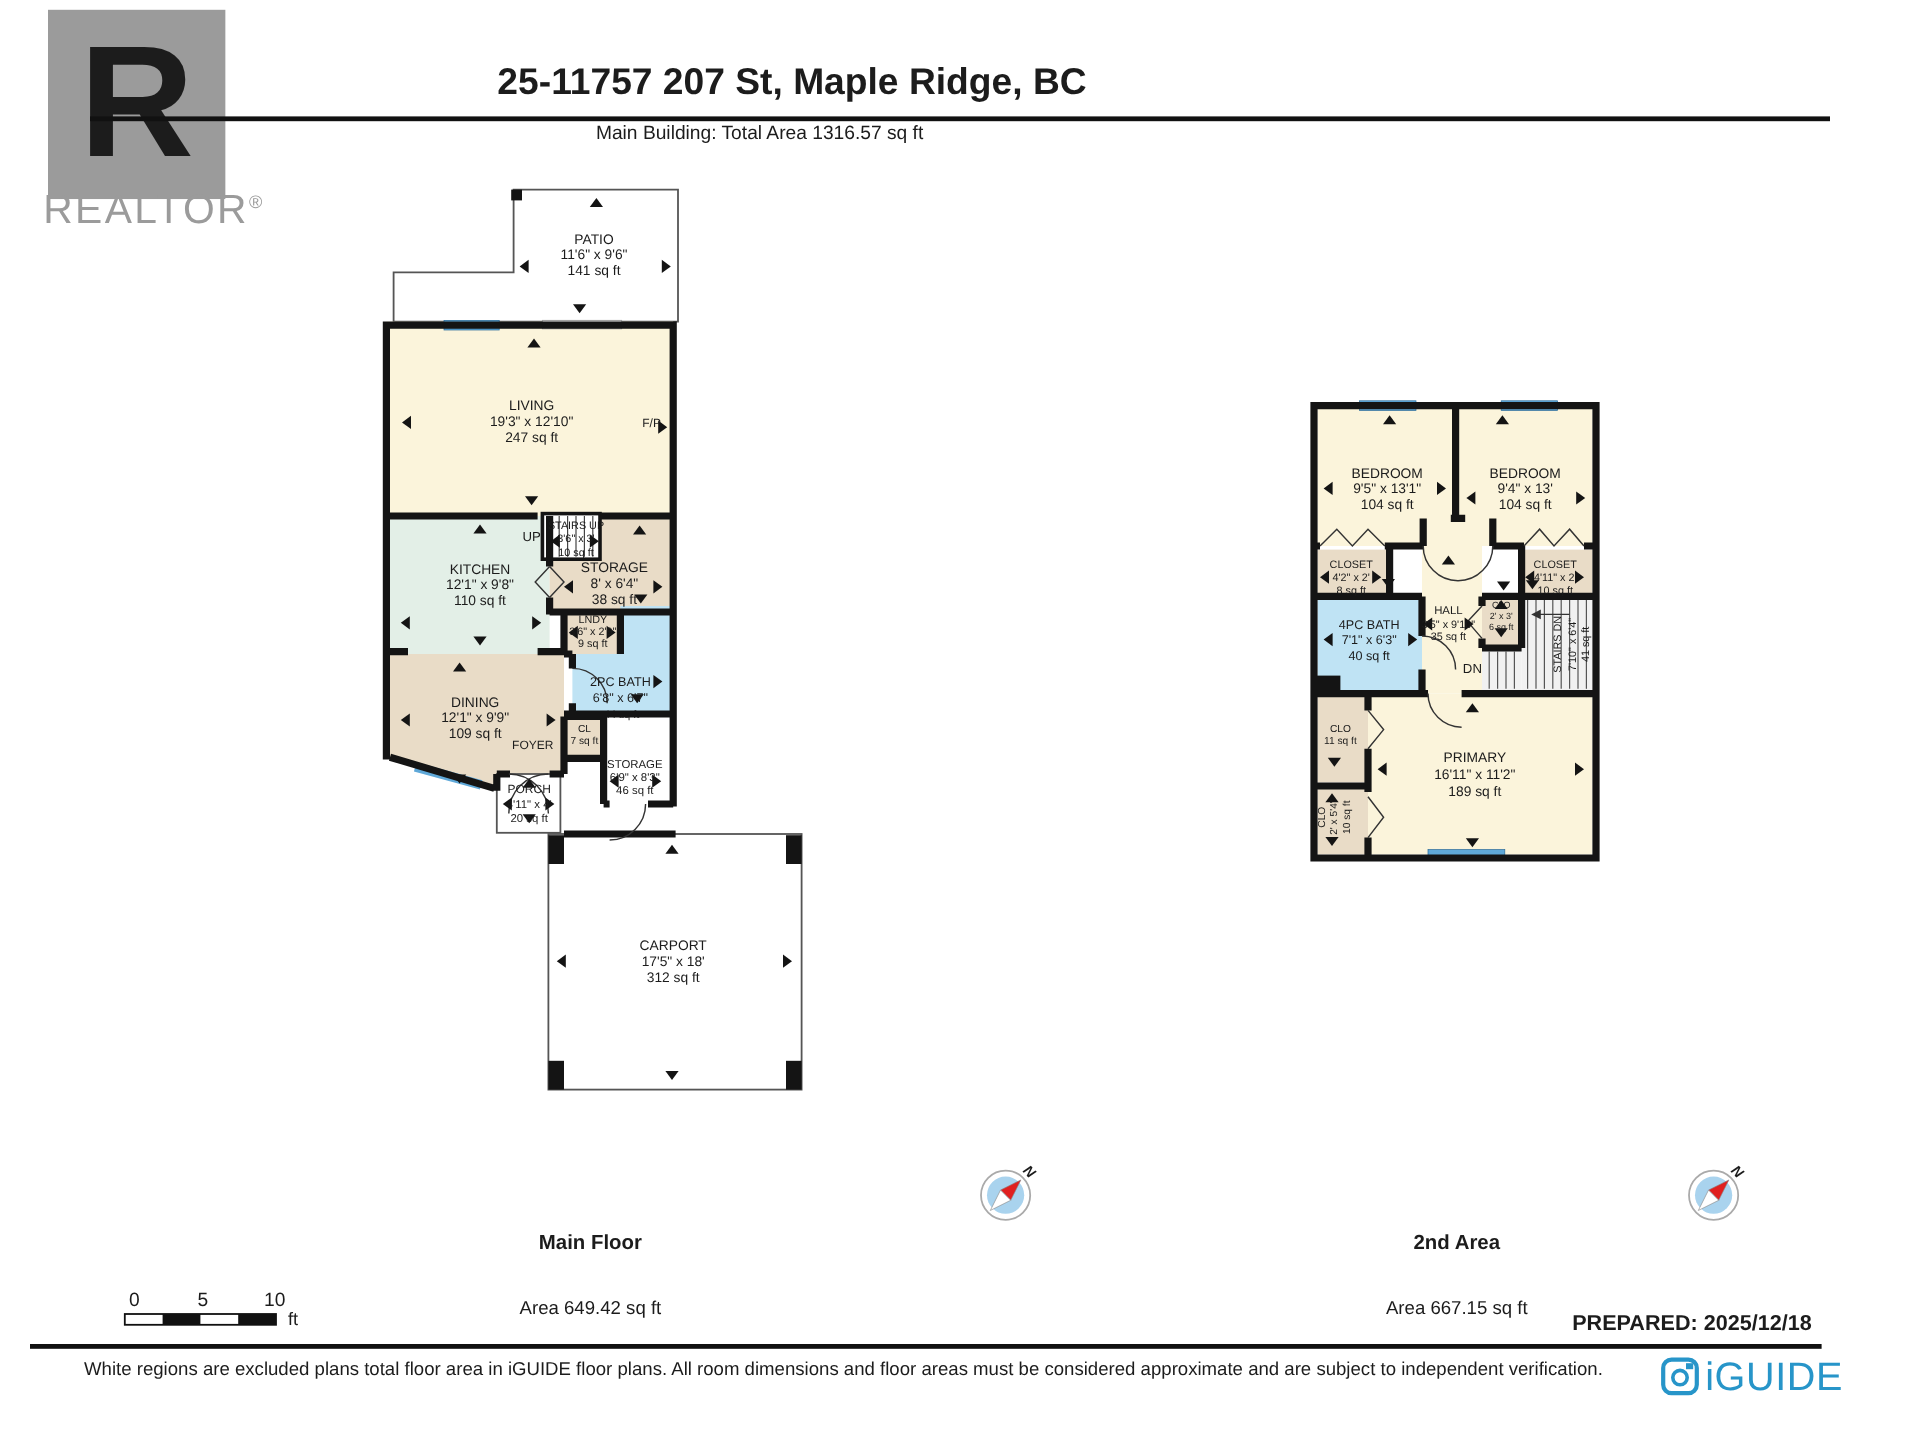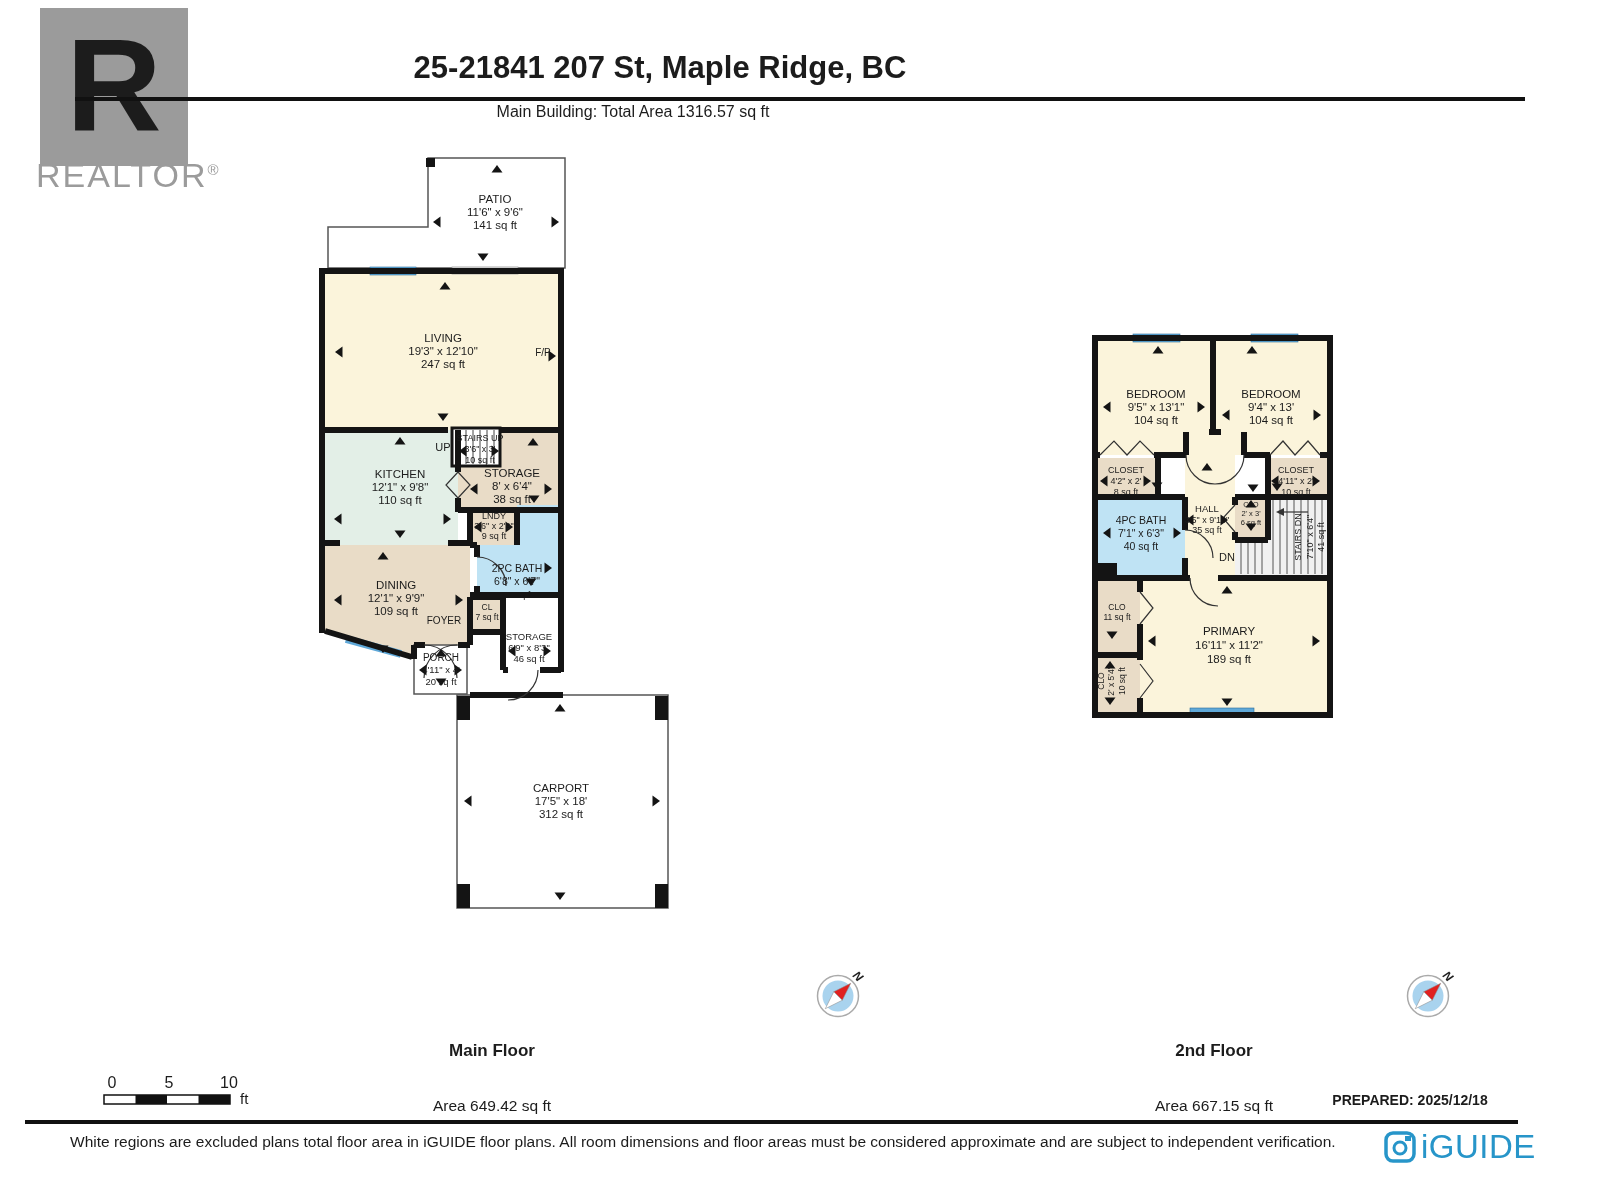--- a/index.html
+++ b/index.html
@@ -5,46 +5,46 @@
   html,body{margin:0;padding:0;background:#fff;width:1600px;height:1200px;overflow:hidden;
     font-family:"Liberation Sans",sans-serif;color:#1c1c1c;position:relative;}
   .abs{position:absolute;}
   #title{top:50px;left:660px;transform:translateX(-50%);font-size:31px;font-weight:bold;white-space:nowrap;z-index:6;}
   #title-line{top:97px;left:75px;width:1450px;height:4px;background:#111;z-index:5;}
   #subtitle{top:103px;left:633px;transform:translateX(-50%);font-size:16px;white-space:nowrap;z-index:6;}
   #realtor{top:8px;left:40px;z-index:1;}
   #realtor-word{top:156px;left:36px;font-size:34px;color:#9b9b9b;letter-spacing:2px;z-index:1;}
   #realtor-word sup{font-size:15px;}
   .floor-label{text-align:center;z-index:4;}
-  .floor-label .fl-name{font-weight:bold;font-size:17px;margin-top:15px;}
+  .floor-label .fl-name{font-weight:bold;font-size:17px;}
   .floor-label .fl-area{font-size:15.5px;margin-top:36px;}
   #mf-label{top:1026px;left:492px;transform:translateX(-50%);}
   #sf-label{top:1026px;left:1214px;transform:translateX(-50%);}
-  #prepared{top:1092px;left:1410px;transform:translateX(-50%);font-size:14px;font-weight:bold;white-space:nowrap;}
+  #prepared{top:1092px;left:1410px;transform:translateX(-50%);font-size:18px;font-weight:bold;white-space:nowrap;}
   #footer-line{top:1120px;left:25px;width:1493px;height:4px;background:#111;}
   #disclaimer{top:1133px;left:70px;font-size:15.5px;}
   #iguide-logo{top:1128px;left:1383px;display:flex;align-items:center;}
   #iguide-text{font-size:33px;color:#2795C9;letter-spacing:0.5px;margin-left:4px;}
   svg text{font-family:"Liberation Sans",sans-serif;fill:#1c1c1c;}
   .rname{font-size:11.5px;}
   .rsmall{font-size:9px;}
   .rtiny{font-size:7.5px;}
 </style>
 </head>
 <body>
 
 <div class="abs" id="realtor">
   <svg width="148" height="158">
     <rect x="0" y="0" width="148" height="158" fill="#9B9B9B"></rect>
     <text x="74" y="122" text-anchor="middle" font-family="Liberation Serif, serif" font-weight="bold" font-size="132" fill="#fff">R</text>
   </svg>
 </div>
 <div class="abs" id="realtor-word"><span>REALTOR</span><sup>®</sup></div>
 
-<div class="abs" id="title">25-21841 207 St, Maple Ridge, BC</div>
+<div class="abs" id="title">25-11757 207 St, Maple Ridge, BC</div>
 <div class="abs" id="title-line"></div>
 <div class="abs" id="subtitle">Main Building: Total Area 1316.57 sq ft</div>
 
 <svg class="abs" style="left:290px;top:145px;" width="400" height="775" viewBox="290 145 400 775">
 
   <g>
     <path d="M428,158 L565,158 L565,268 L328,268 L328,227 L428,227 Z" fill="#fff" stroke="#555" stroke-width="1.5"></path>
     <rect x="426" y="158" width="9" height="9" fill="#141414"></rect>
     <rect x="322" y="268" width="239" height="162" fill="#FBF4DB"></rect>
     <rect x="322" y="430" width="136" height="115" fill="#E3EFE7"></rect>
@@ -334,21 +334,21 @@
     <polygon points="35,53 29,35 41,35" fill="#fff" stroke="#888" stroke-width="0.5"></polygon>
     <text x="35" y="11" text-anchor="middle" font-size="12" font-style="italic" font-weight="bold">N</text>
   </g>
 </svg>
 
 <div class="abs floor-label" id="mf-label">
   <div class="fl-name">Main Floor</div>
   <div class="fl-area">Area 649.42 sq ft</div>
 </div>
 <div class="abs floor-label" id="sf-label">
-  <div class="fl-name">2nd Floor</div>
+  <div class="fl-name">2nd Area</div>
   <div class="fl-area">Area 667.15 sq ft</div>
 </div>
 
 <svg class="abs" style="left:95px;top:1060px;" width="175" height="55" viewBox="95 1060 175 55">
   <text x="112" y="1088" text-anchor="middle" font-size="16">0</text>
   <text x="169" y="1088" text-anchor="middle" font-size="16">5</text>
   <text x="229" y="1088" text-anchor="middle" font-size="16">10</text>
   <rect x="104" y="1095" width="126" height="9" fill="#fff" stroke="#111" stroke-width="1.5"></rect>
   <rect x="135.5" y="1095" width="31.5" height="9" fill="#111"></rect>
   <rect x="198.5" y="1095" width="31.5" height="9" fill="#111"></rect>

